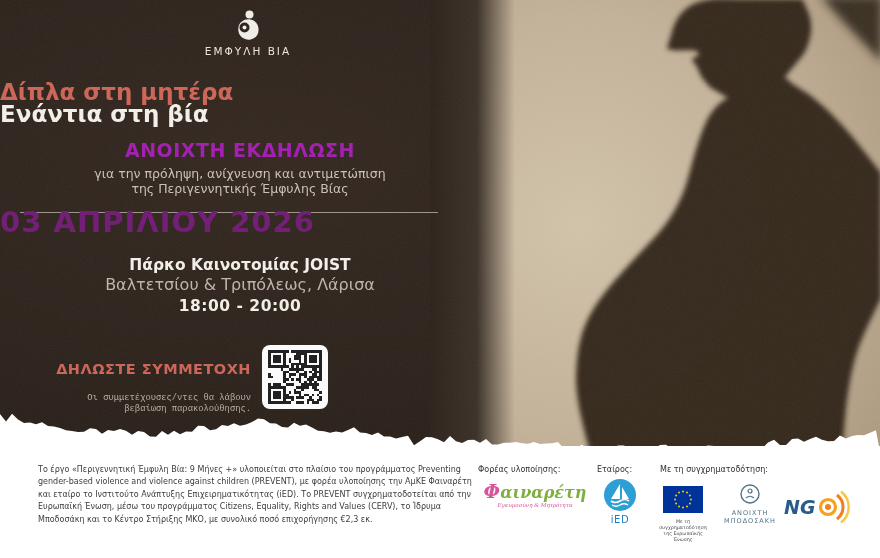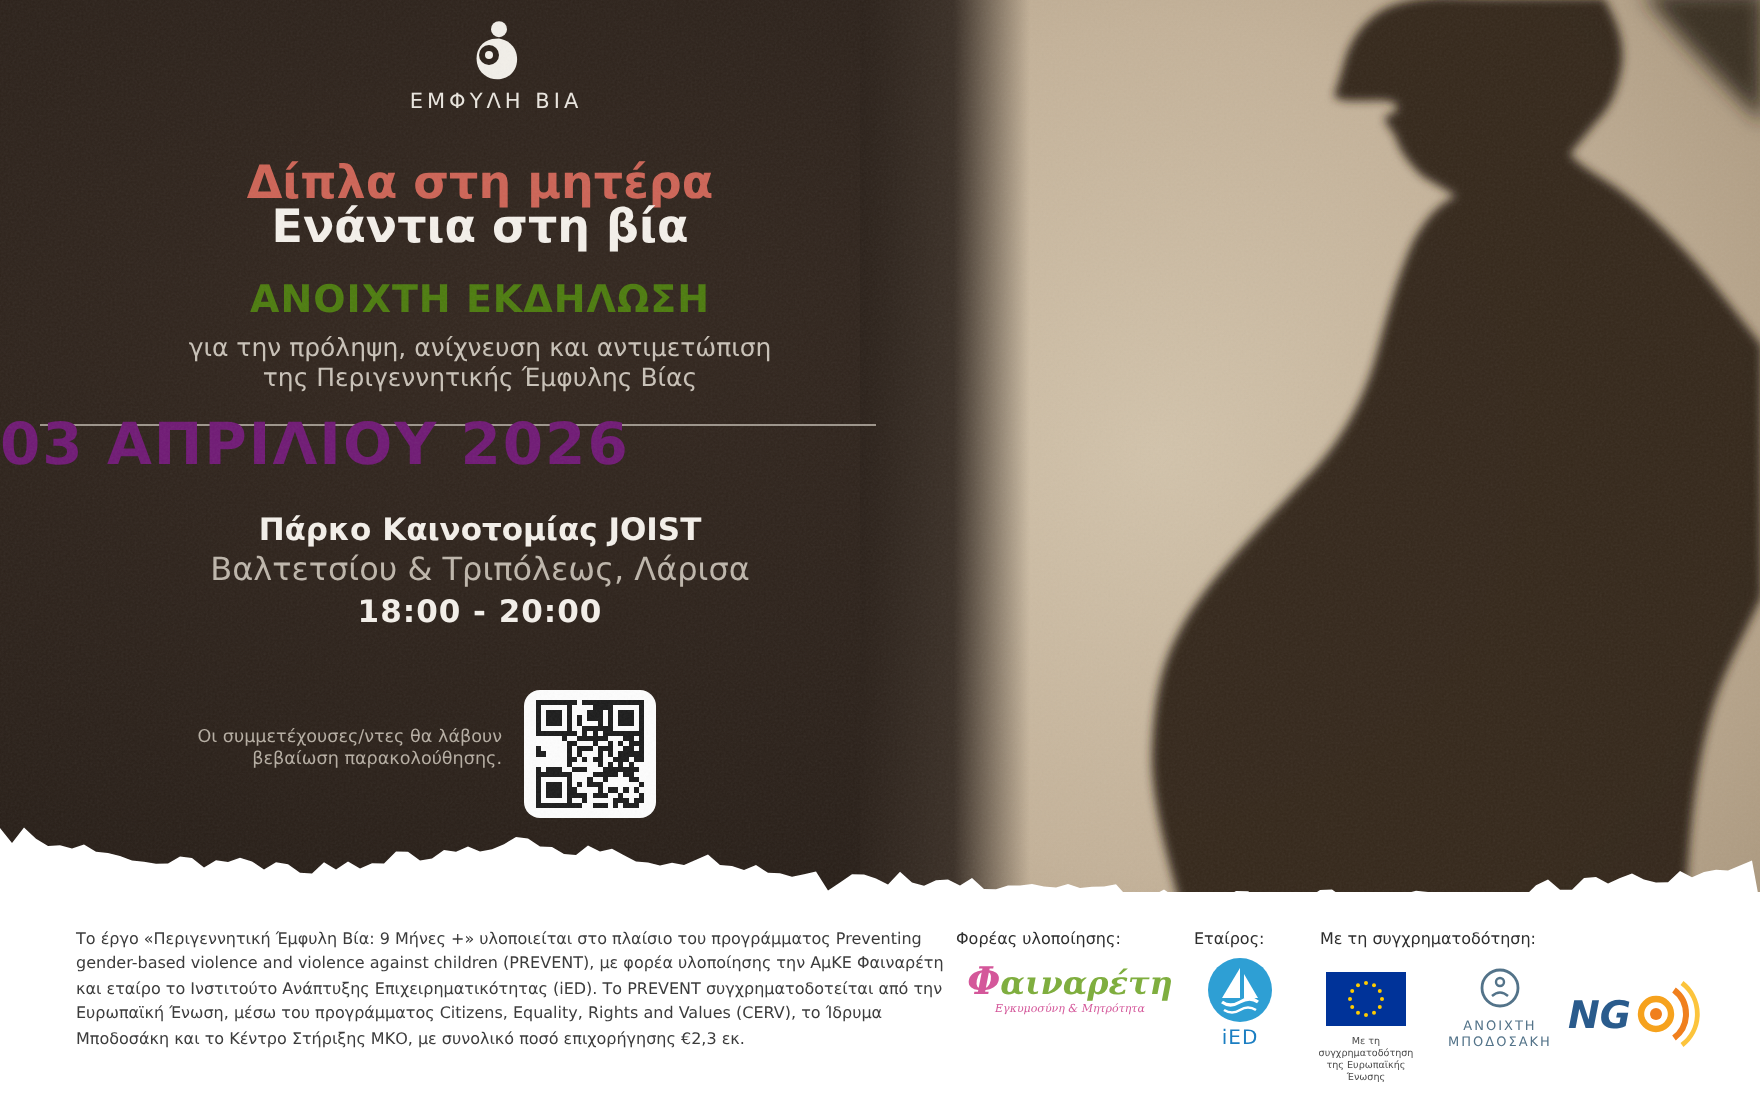--- a/index.html
+++ b/index.html
@@ -14,44 +14,44 @@
 
   .grain { position:absolute; left:0; top:0; width:880px; height:455px; pointer-events:none; z-index:4; }
 
   .leftcol { position:absolute; left:0; top:0; width:480px; height:455px; z-index:3; color:#f3efe9; }
 
   .brand { position:absolute; left:140px; top:10px; width:216px; text-align:center; }
   .brand-icon { display:block; margin:0 auto 3px auto; }
   .brand-l1 { font-size:10.5px; letter-spacing:2px; color:#eae6df; }
   .brand-l2 { font-size:10.5px; letter-spacing:2px; color:#eae6df; }
 
-  .taglines { position:absolute; left:0; top:81px; width:480px; text-align:center; line-height:1; }
+  .taglines { position:absolute; left:0; top:81px; width:480px; line-height:1; }
   .tag-accent { font-size:23px; font-weight:bold; color:#cd6456; }
   .tag-white  { font-size:23px; font-weight:bold; color:#f4f0ea; margin-top:-1px; }
 
   .etype { position:absolute; left:0; top:139px; width:480px; text-align:center;
-           font-size:19px; font-weight:bold; letter-spacing:0.5px; color:#4d7c0f; }
+           font-size:19px; font-weight:bold; letter-spacing:0.5px; color:#a21caf; }
   .edesc { position:absolute; left:0; top:166px; width:480px; text-align:center;
            font-size:12.5px; line-height:1.22; color:#c9c2b8; }
 
   .divider { position:absolute; left:20px; top:212px; width:418px; height:1px;
              background:#b9b2a8; opacity:.8; }
 
   .edate   { position:absolute; left:0; top:205px; width:480px; 
              font-size:29px; font-weight:bold; letter-spacing:1px; color:#701a75; }
   .evenue  { position:absolute; left:0; top:256px; width:480px; text-align:center;
              font-size:15.5px; font-weight:bold; color:#f4f0ea; }
   .eaddr   { position:absolute; left:0; top:275px; width:480px; text-align:center;
              font-size:16px; color:#beb6ab; }
   .etime   { position:absolute; left:0; top:297px; width:480px; text-align:center;
              font-size:15.5px; font-weight:bold; letter-spacing:0.5px; color:#f4f0ea; }
 
   .cta { position:absolute; left:40px; top:361px; width:211px; text-align:right; }
   .cta-label { font-size:14.5px; font-weight:bold; letter-spacing:0.5px; color:#cd6456; }
-  .cta-note  { margin-top:3px; font-size:8.8px; line-height:1.3; color:#b6aea3; }
+  .cta-note  { margin-top:16px; font-size:8.8px; line-height:1.3; color:#b6aea3;font-family:Liberation Mono, monospace; }
 
   .qr-box { position:absolute; left:262px; top:345px; width:66px; height:64px;
             background:#fdfdfd; border-radius:8px; padding:5px; z-index:3; }
 
   
   .tear { position:absolute; left:0; top:390px; width:880px; height:60px; z-index:5; }
   .footer-bg { position:absolute; left:0; top:446px; width:880px; height:112px; background:#fff; z-index:5; }
   .footer { position:absolute; left:0; top:446px; width:880px; height:112px; z-index:6; }
 
   .about { position:absolute; left:38px; top:18px; width:440px;
@@ -167,20 +167,21 @@
     </div>
 
     <div class="divider"></div>
 
     <div class="edate">03 ΑΠΡΙΛΙΟΥ 2026</div>
     <div class="evenue">Πάρκο Καινοτομίας JOIST</div>
     <div class="eaddr">Βαλτετσίου &amp; Τριπόλεως, Λάρισα</div>
     <div class="etime">18:00 - 20:00</div>
 
     <div class="cta">
+      <div class="cta-label">ΔΗΛΩΣΤΕ ΣΥΜΜΕΤΟΧΗ</div>
       <div class="cta-note">
         <div>Οι συμμετέχουσες/ντες θα λάβουν</div>
         <div>βεβαίωση παρακολούθησης.</div>
       </div>
     </div>
   </div>
 
   <div class="qr-box">
     <svg id="qr" width="56" height="54" viewBox="0 0 21 21" shape-rendering="crispEdges">
         <path d="M7,0h1v1h-1zM9,0h1v1h-1zM10,0h1v1h-1zM11,0h1v1h-1zM12,0h1v1h-1zM13,0h1v1h-1zM11,1h1v1h-1zM12,1h1v1h-1zM13,1h1v1h-1zM10,2h1v1h-1zM11,2h1v1h-1zM12,2h1v1h-1zM8,3h1v1h-1zM10,3h1v1h-1zM11,3h1v1h-1zM12,3h1v1h-1zM8,4h1v1h-1zM12,4h1v1h-1zM9,5h1v1h-1zM10,5h1v1h-1zM11,5h1v1h-1zM12,5h1v1h-1zM13,5h1v1h-1zM7,6h1v1h-1zM9,6h1v1h-1zM11,6h1v1h-1zM13,6h1v1h-1zM5,7h1v1h-1zM8,7h1v1h-1zM9,7h1v1h-1zM10,7h1v1h-1zM11,7h1v1h-1zM12,7h1v1h-1zM13,7h1v1h-1zM17,7h1v1h-1zM18,7h1v1h-1zM20,7h1v1h-1zM6,8h1v1h-1zM7,8h1v1h-1zM11,8h1v1h-1zM14,8h1v1h-1zM16,8h1v1h-1zM18,8h1v1h-1zM19,8h1v1h-1zM20,8h1v1h-1zM0,9h1v1h-1zM6,9h1v1h-1zM8,9h1v1h-1zM9,9h1v1h-1zM10,9h1v1h-1zM12,9h1v1h-1zM13,9h1v1h-1zM14,9h1v1h-1zM17,9h1v1h-1zM18,9h1v1h-1zM20,9h1v1h-1zM0,10h1v1h-1zM1,10h1v1h-1zM6,10h1v1h-1zM8,10h1v1h-1zM12,10h1v1h-1zM14,10h1v1h-1zM16,10h1v1h-1zM17,10h1v1h-1zM18,10h1v1h-1zM19,10h1v1h-1zM20,10h1v1h-1zM6,11h1v1h-1zM7,11h1v1h-1zM9,11h1v1h-1zM11,11h1v1h-1zM12,11h1v1h-1zM15,11h1v1h-1zM16,11h1v1h-1zM17,11h1v1h-1zM19,11h1v1h-1zM20,11h1v1h-1zM6,12h1v1h-1zM12,12h1v1h-1zM14,12h1v1h-1zM16,12h1v1h-1zM18,12h1v1h-1zM0,13h1v1h-1zM2,13h1v1h-1zM3,13h1v1h-1zM4,13h1v1h-1zM7,13h1v1h-1zM8,13h1v1h-1zM9,13h1v1h-1zM13,13h1v1h-1zM14,13h1v1h-1zM15,13h1v1h-1zM16,13h1v1h-1zM17,13h1v1h-1zM18,13h1v1h-1zM19,13h1v1h-1zM11,14h1v1h-1zM12,14h1v1h-1zM13,14h1v1h-1zM14,14h1v1h-1zM15,14h1v1h-1zM17,14h1v1h-1zM18,14h1v1h-1zM10,15h1v1h-1zM13,15h1v1h-1zM18,15h1v1h-1zM19,15h1v1h-1zM8,16h1v1h-1zM10,16h1v1h-1zM11,16h1v1h-1zM12,16h1v1h-1zM20,16h1v1h-1zM7,17h1v1h-1zM12,17h1v1h-1zM14,17h1v1h-1zM15,17h1v1h-1zM17,17h1v1h-1zM19,17h1v1h-1zM7,18h1v1h-1zM8,18h1v1h-1zM9,18h1v1h-1zM11,18h1v1h-1zM12,18h1v1h-1zM13,18h1v1h-1zM16,18h1v1h-1zM20,18h1v1h-1zM9,19h1v1h-1zM15,19h1v1h-1zM16,19h1v1h-1zM17,19h1v1h-1zM19,19h1v1h-1zM20,19h1v1h-1zM7,20h1v1h-1zM8,20h1v1h-1zM11,20h1v1h-1zM12,20h1v1h-1zM13,20h1v1h-1zM15,20h1v1h-1zM17,20h1v1h-1zM18,20h1v1h-1zM19,20h1v1h-1z" fill="#1c1c1c"></path>

